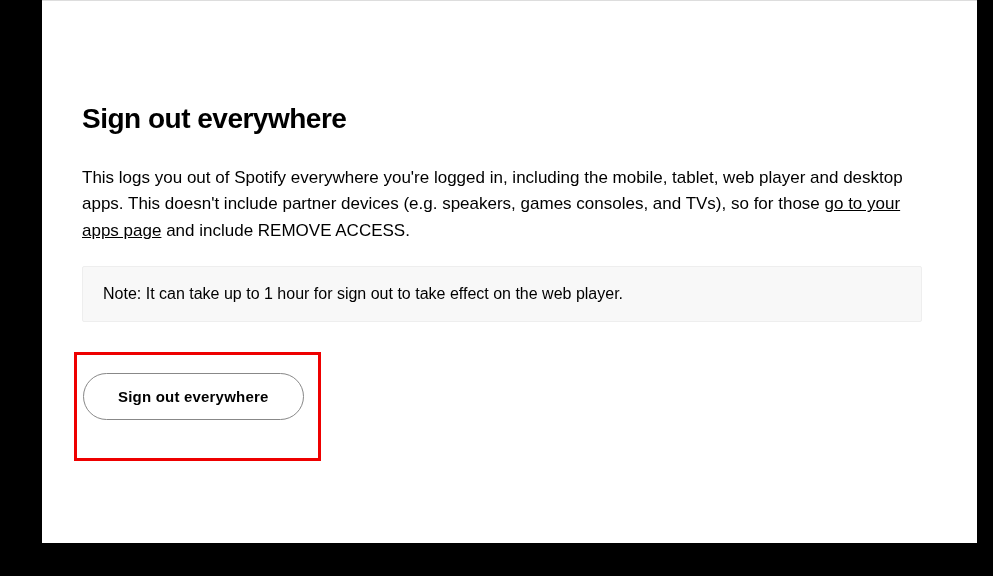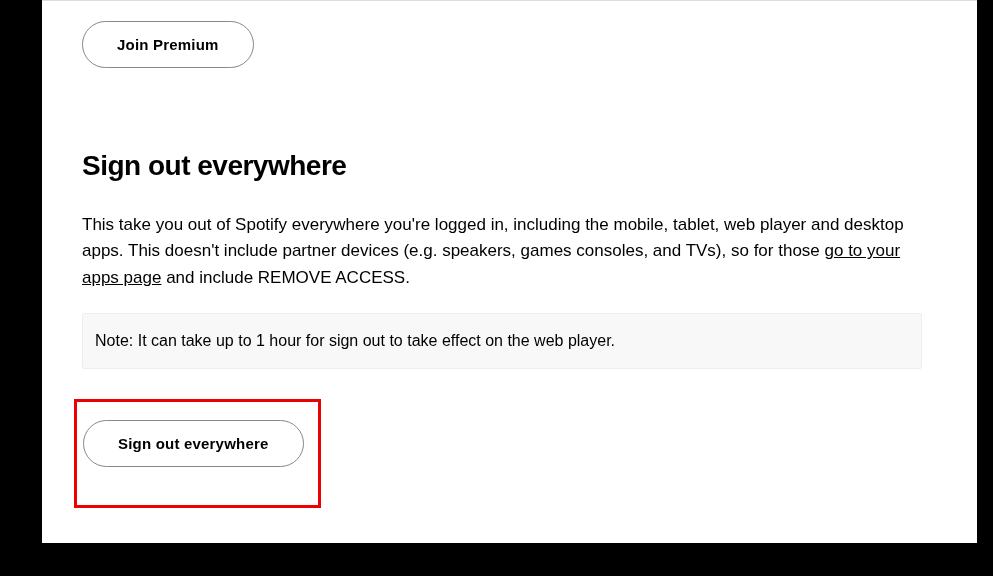--- a/index.html
+++ b/index.html
@@ -51,45 +51,44 @@
       max-width: 840px;
       margin-bottom: 22px;
     }
     .description a {
       color: #000;
       text-decoration: underline;
     }
     .note-box {
       background: #f8f8f8;
       border: 1px solid #eee;
-      padding: 18px 12px;
+      padding: 18px 20px;
       font-size: 16px;
       color: #000;
       margin-bottom: 30px;
       border-radius: 2px;
       max-width: 840px;
     }
     .highlight-box {
       border: 3px solid #e00;
       padding: 18px 14px 38px 6px;
       display: inline-block;
       margin-left: -8px;
     }
   </style>
 </head>
 <body>
 
 <div class="page-wrapper">
 
-  <button class="pill-button">Join Premium</button>
 
   <h2 class="section-heading">Sign out everywhere</h2>
 
   <p class="description">
-    <span>This take you out of Spotify everywhere you're logged in, including the mobile, tablet, web player and desktop apps. This doesn't include partner devices (e.g. speakers, games consoles, and TVs), so for those </span><a href="#">go to your apps page</a><span> and include REMOVE ACCESS.</span>
+    <span>This logs you out of Spotify everywhere you're logged in, including the mobile, tablet, web player and desktop apps. This doesn't include partner devices (e.g. speakers, games consoles, and TVs), so for those </span><a href="#">go to your apps page</a><span> and include REMOVE ACCESS.</span>
   </p>
 
   <div class="note-box">Note: It can take up to 1 hour for sign out to take effect on the web player.</div>
 
   <div class="highlight-box">
     <button class="pill-button">Sign out everywhere</button>
   </div>
 
 </div>
 

